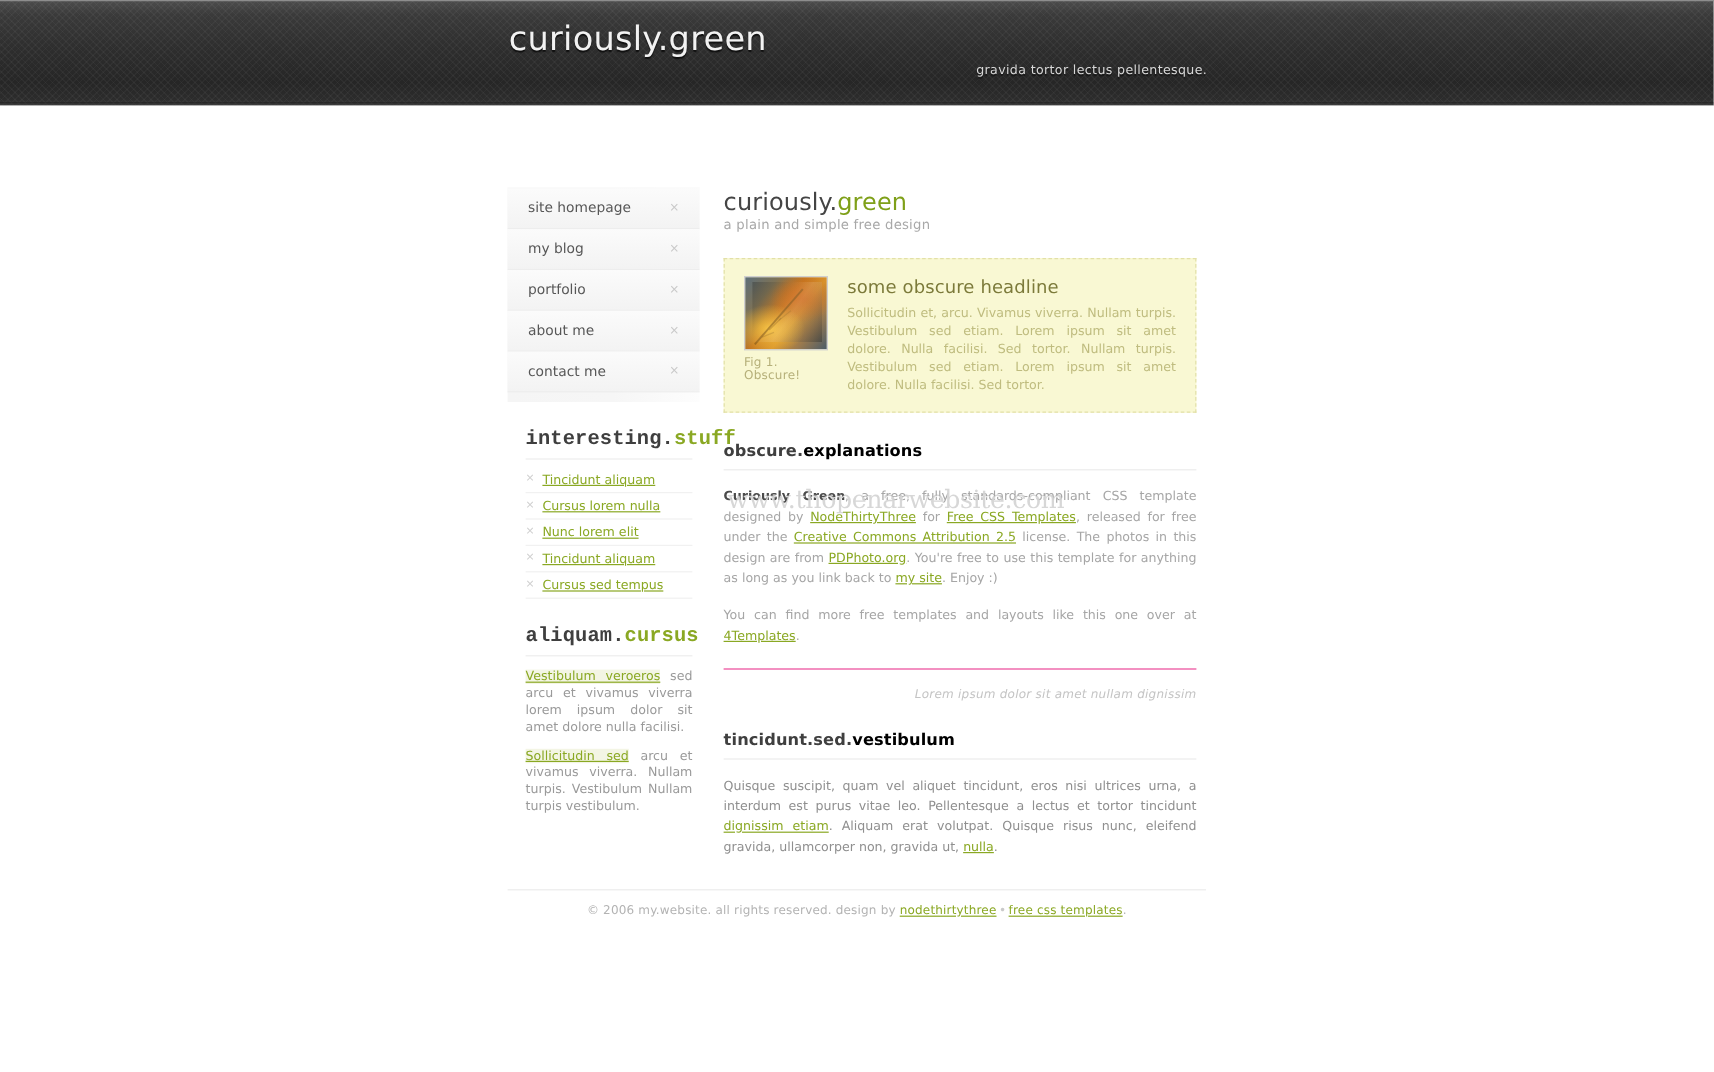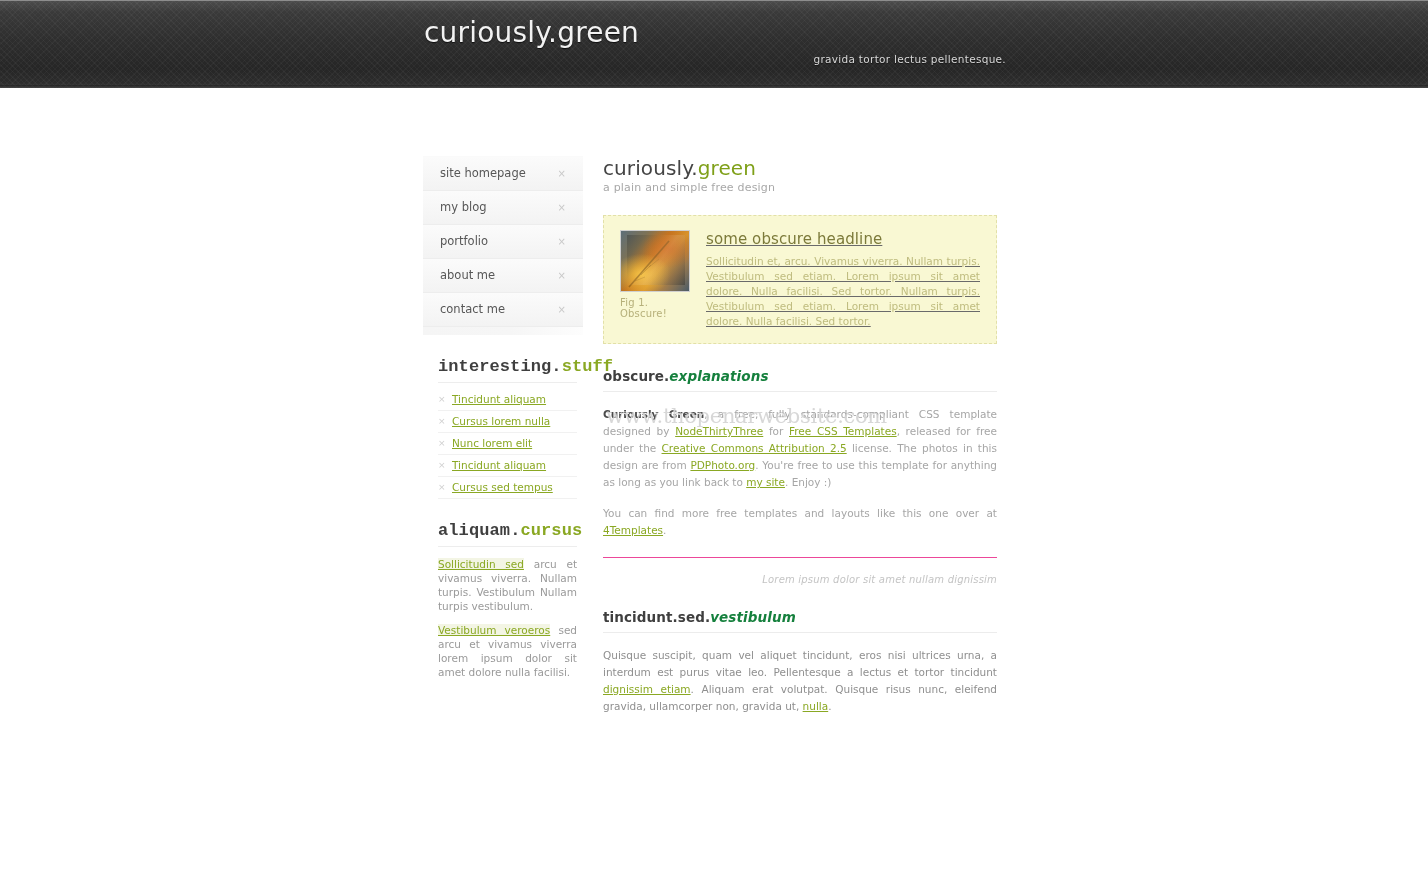--- a/index.html
+++ b/index.html
@@ -204,21 +204,21 @@
   }
   .photo-veins {
     position:absolute; left:0; top:0; width:100%; height:100%;
   }
   .fig-cap {
     margin-top: 5px;
     font-size: 10px;
     color: #b6b07a;
     letter-spacing: .2px;
   }
-  .feature-body { flex: 1 1 auto; padding-left: 16px; text-decoration: underline; }
+  .feature-body { flex: 1 1 auto; padding-left: 16px; }
   .feature-h {
     margin: 0 0 6px 0;
     font-size: 15px;
     color: #7c7a3a;
     font-weight: 400;
     letter-spacing: .1px;
   }
   .feature-p {
     margin: 0;
     font-size: 10.5px;
@@ -231,21 +231,21 @@
   .sec { margin-top: 24px; }
   .sec-h {
     font-size: 13.5px;
     font-weight: bold;
     color: #3f3f3f;
     margin: 0 0 3px 0;
     padding-bottom: 7px;
     letter-spacing: .1px;
     border-bottom: 1px solid #ececec;
   }
-  .sec-h .g { color: #15803d; font-style: italic; }
+  .sec-h .g { color: #000000; }
   .sec-p {
     font-size: 10.5px;
     line-height: 17px;
     color: #a6a6a6;
     margin: 14px 0 0 0;
     text-align: justify;
   }
   .sec-p strong { color: #4b4b4b; font-weight: bold; }
   .sec-p a {
     color: #8aa823;
@@ -354,22 +354,22 @@
             </li>
             <li>
               <span class="x">×</span>
               <a href="#">Cursus sed tempus</a>
             </li>
           </ul>
         </section>
 
         <section class="side-block">
           <h3 class="side-h"><span>aliquam</span><span>.</span><span class="g">cursus</span></h3>
+          <p class="side-p"><a href="#">Vestibulum veroeros</a><span> sed arcu et vivamus viverra lorem ipsum dolor sit amet dolore nulla facilisi.</span></p>
           <p class="side-p"><a href="#">Sollicitudin sed</a><span> arcu et vivamus viverra. Nullam turpis. Vestibulum Nullam turpis vestibulum.</span></p>
-          <p class="side-p"><a href="#">Vestibulum veroeros</a><span> sed arcu et vivamus viverra lorem ipsum dolor sit amet dolore nulla facilisi.</span></p>
         </section>
 
       </div>
 
       <div class="main">
 
         <h1 class="main-title"><span>curiously</span><span>.</span><span class="g">green</span></h1>
         <p class="main-sub">a plain and simple free design</p>
 
         <div class="feature">
@@ -401,15 +401,16 @@
         </section>
 
         <section class="sec">
           <h2 class="sec-h"><span>tincidunt</span><span>.</span><span>sed</span><span>.</span><span class="g">vestibulum</span></h2>
           <p class="sec-p dark"><span>Quisque suscipit, quam vel aliquet tincidunt, eros nisi ultrices urna, a interdum est purus vitae leo. Pellentesque a lectus et tortor tincidunt </span><a href="#">dignissim etiam</a><span>. Aliquam erat volutpat. Quisque risus nunc, eleifend gravida, ullamcorper non, gravida ut, </span><a href="#">nulla</a><span>.</span></p>
         </section>
 
       </div>
     </div>
 
+    <div class="footer"><span>© 2006 my.website. all rights reserved. design by </span><a href="#">nodethirtythree</a><span class="sep">•</span><a href="#">free css templates</a><span>.</span></div>
 
   </div>
 </div>
 
 </body></html>

